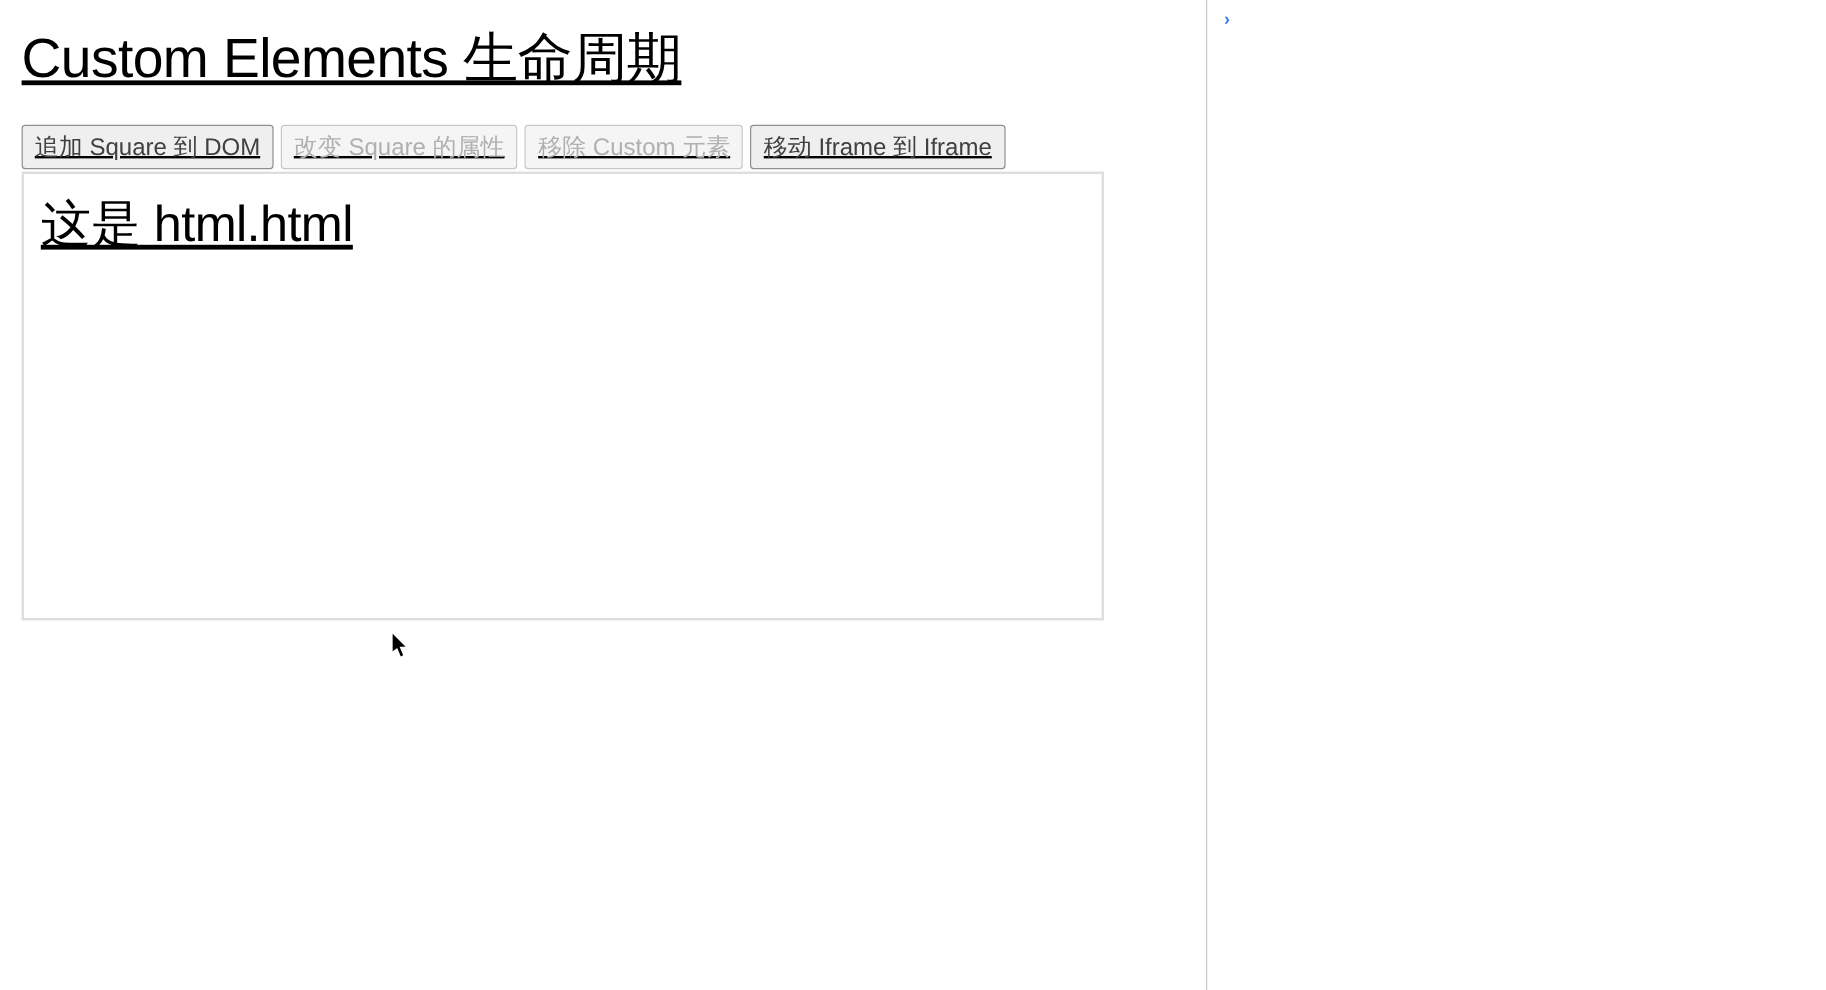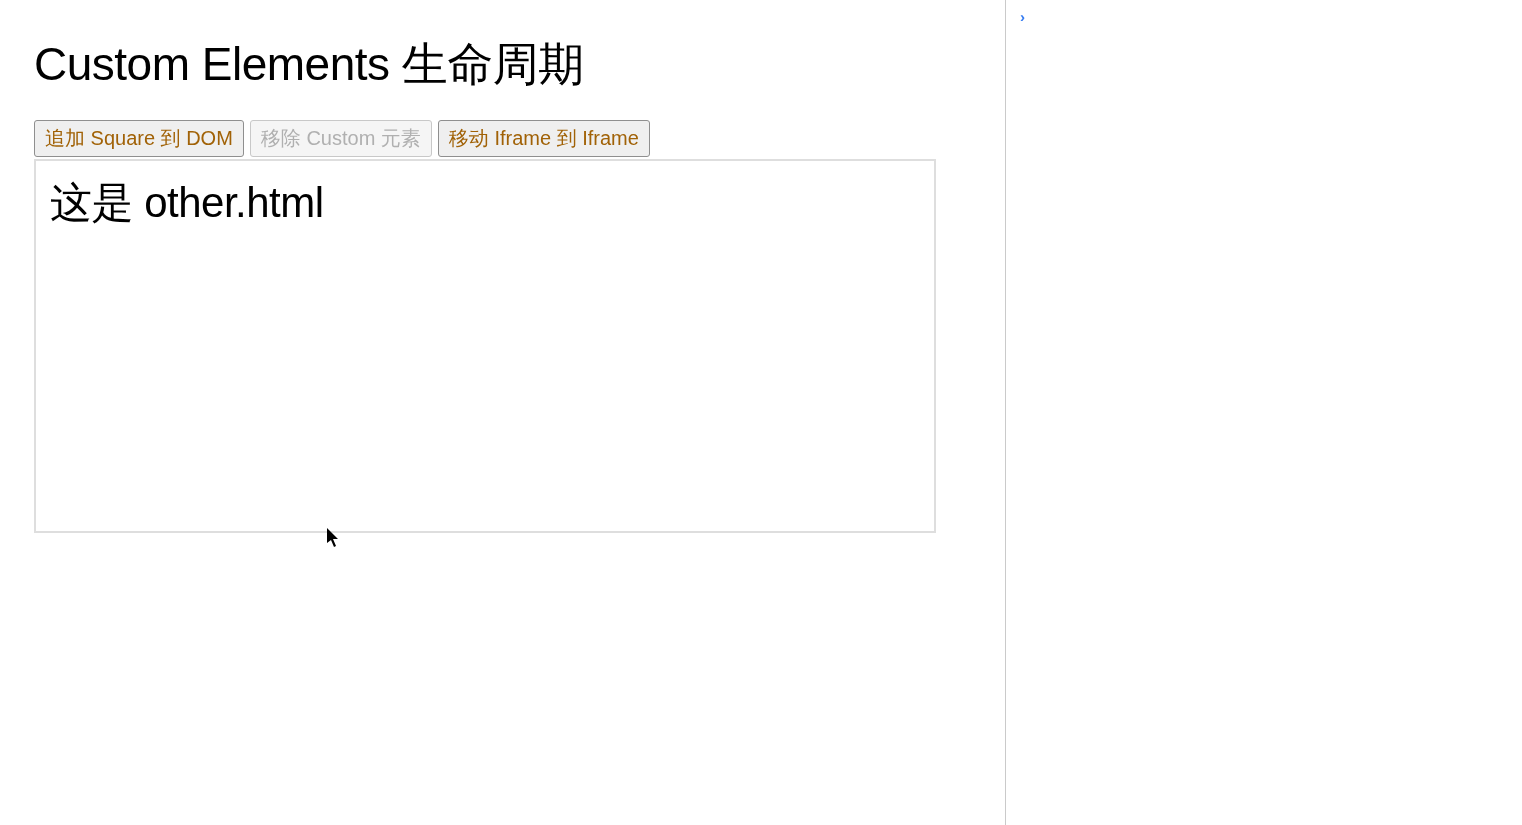--- a/index.html
+++ b/index.html
@@ -10,43 +10,44 @@
     body {
       font-family: -apple-system, BlinkMacSystemFont, "Segoe UI", Arial, sans-serif;
       background: #ffffff;
       display: flex;
       width: 1522px;
       height: 825px;
       overflow: hidden;
     }
     .main-content {
       width: 1005px;
-      padding: 34px;
+      padding: 18px;
       background: #ffffff;
+      text-decoration: underline;
     }
     .page-title {
       font-size: 46px;
       font-weight: 400;
       margin-bottom: 24px;
       letter-spacing: -0.5px;
     }
     .button-row {
       display: flex;
       gap: 6px;
       margin-bottom: 0;
     }
     .btn {
       font-size: 20px;
       padding: 4px 10px;
       background: #efefef;
       border: 1px solid #8f8f8f;
       border-radius: 3px;
       cursor: pointer;
       font-family: inherit;
-      color: #a16207;
+      color: #404040;
     }
     .btn:disabled {
       color: #b0b0b0;
       cursor: default;
       background: #f5f5f5;
       border-color: #c8c8c8;
     }
     .iframe-box {
       margin-top: 2px;
       width: 902px;
@@ -83,26 +84,27 @@
     }
   </style>
 </head>
 <body>
 
 <div class="main-content">
   <h1 class="page-title">Custom Elements 生命周期</h1>
 
   <div class="button-row">
     <button class="btn">追加 Square 到 DOM</button>
+    <button class="btn" disabled="">改变 Square 的属性</button>
     <button class="btn" disabled="">移除 Custom 元素</button>
     <button class="btn">移动 Iframe 到 Iframe</button>
   </div>
 
   <div class="iframe-box">
-    <h1 class="iframe-heading">这是 other.html</h1>
+    <h1 class="iframe-heading">这是 html.html</h1>
   </div>
 </div>
 
 <div class="devtools-panel">
   <span class="console-prompt">›</span>
 </div>
 
 <svg class="cursor-shape" viewBox="0 0 14 20">
   <path d="M0 0 L0 15 L4 12 L7 19 L9 18 L6 11 L11 11 Z" fill="#000000"></path>
 </svg>

